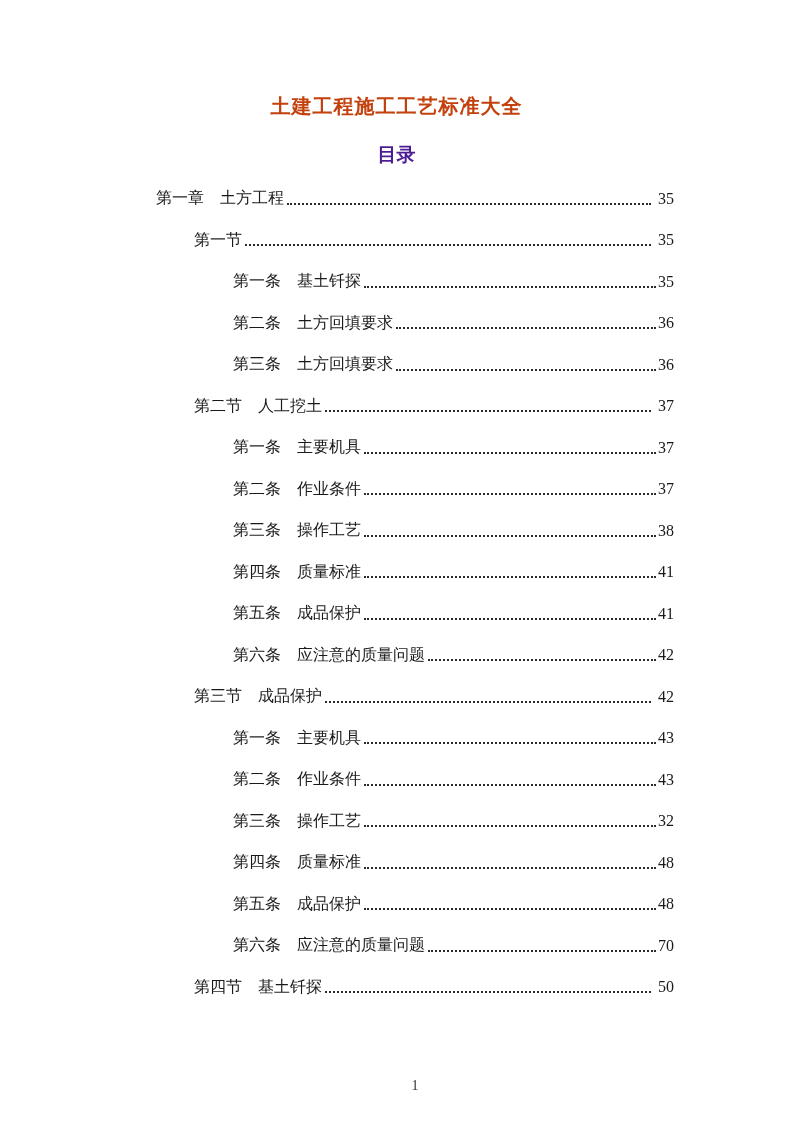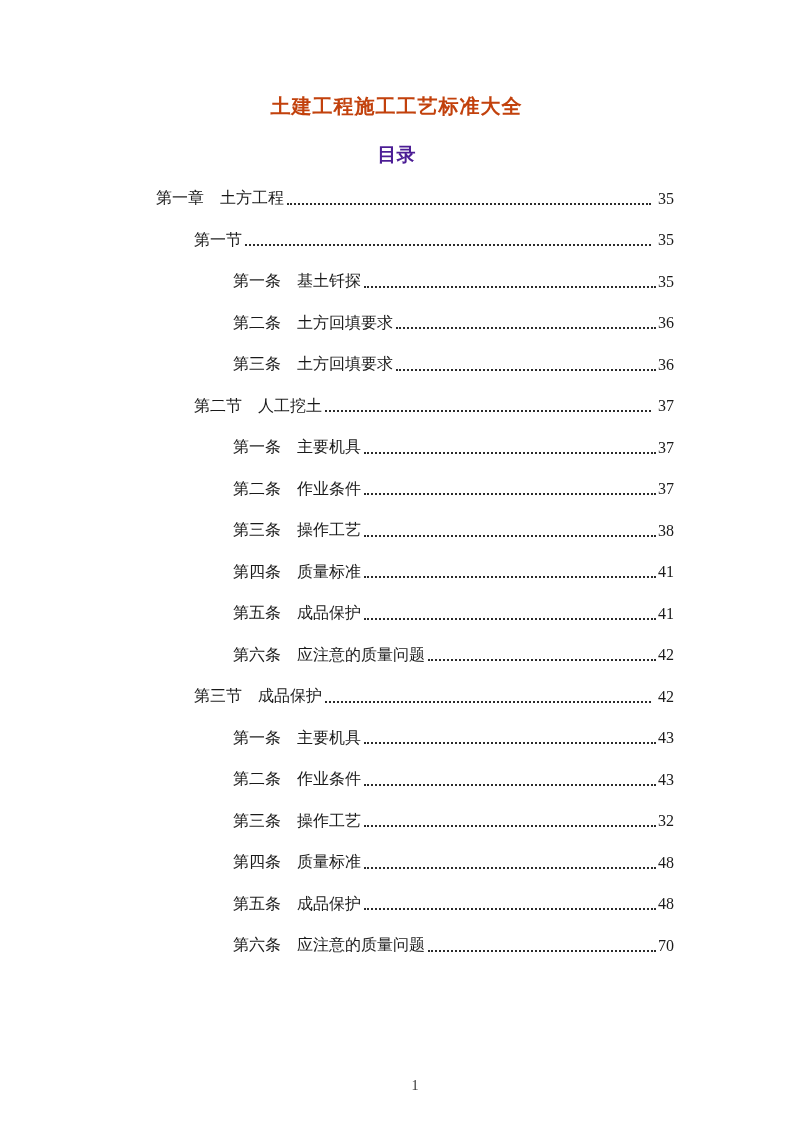--- a/index.html
+++ b/index.html
@@ -195,16 +195,22 @@
     <span class="toc-title">成品保护</span>
     <span class="leader"></span>
     <span class="toc-page">48</span>
   </div>
       <div class="toc-row lvl3">
     <span class="toc-label">第六条</span>
     <span class="toc-title">应注意的质量问题</span>
     <span class="leader"></span>
     <span class="toc-page">70</span>
   </div>
+      <div class="toc-row lvl2">
+    <span class="toc-label">第四节</span>
+    <span class="toc-title">基土钎探</span>
+    <span class="leader"></span>
+    <span class="toc-page">50</span>
+  </div>
     </div>
 
   <div class="footer-page-number">1</div>
 </div>
 
 </body></html>

